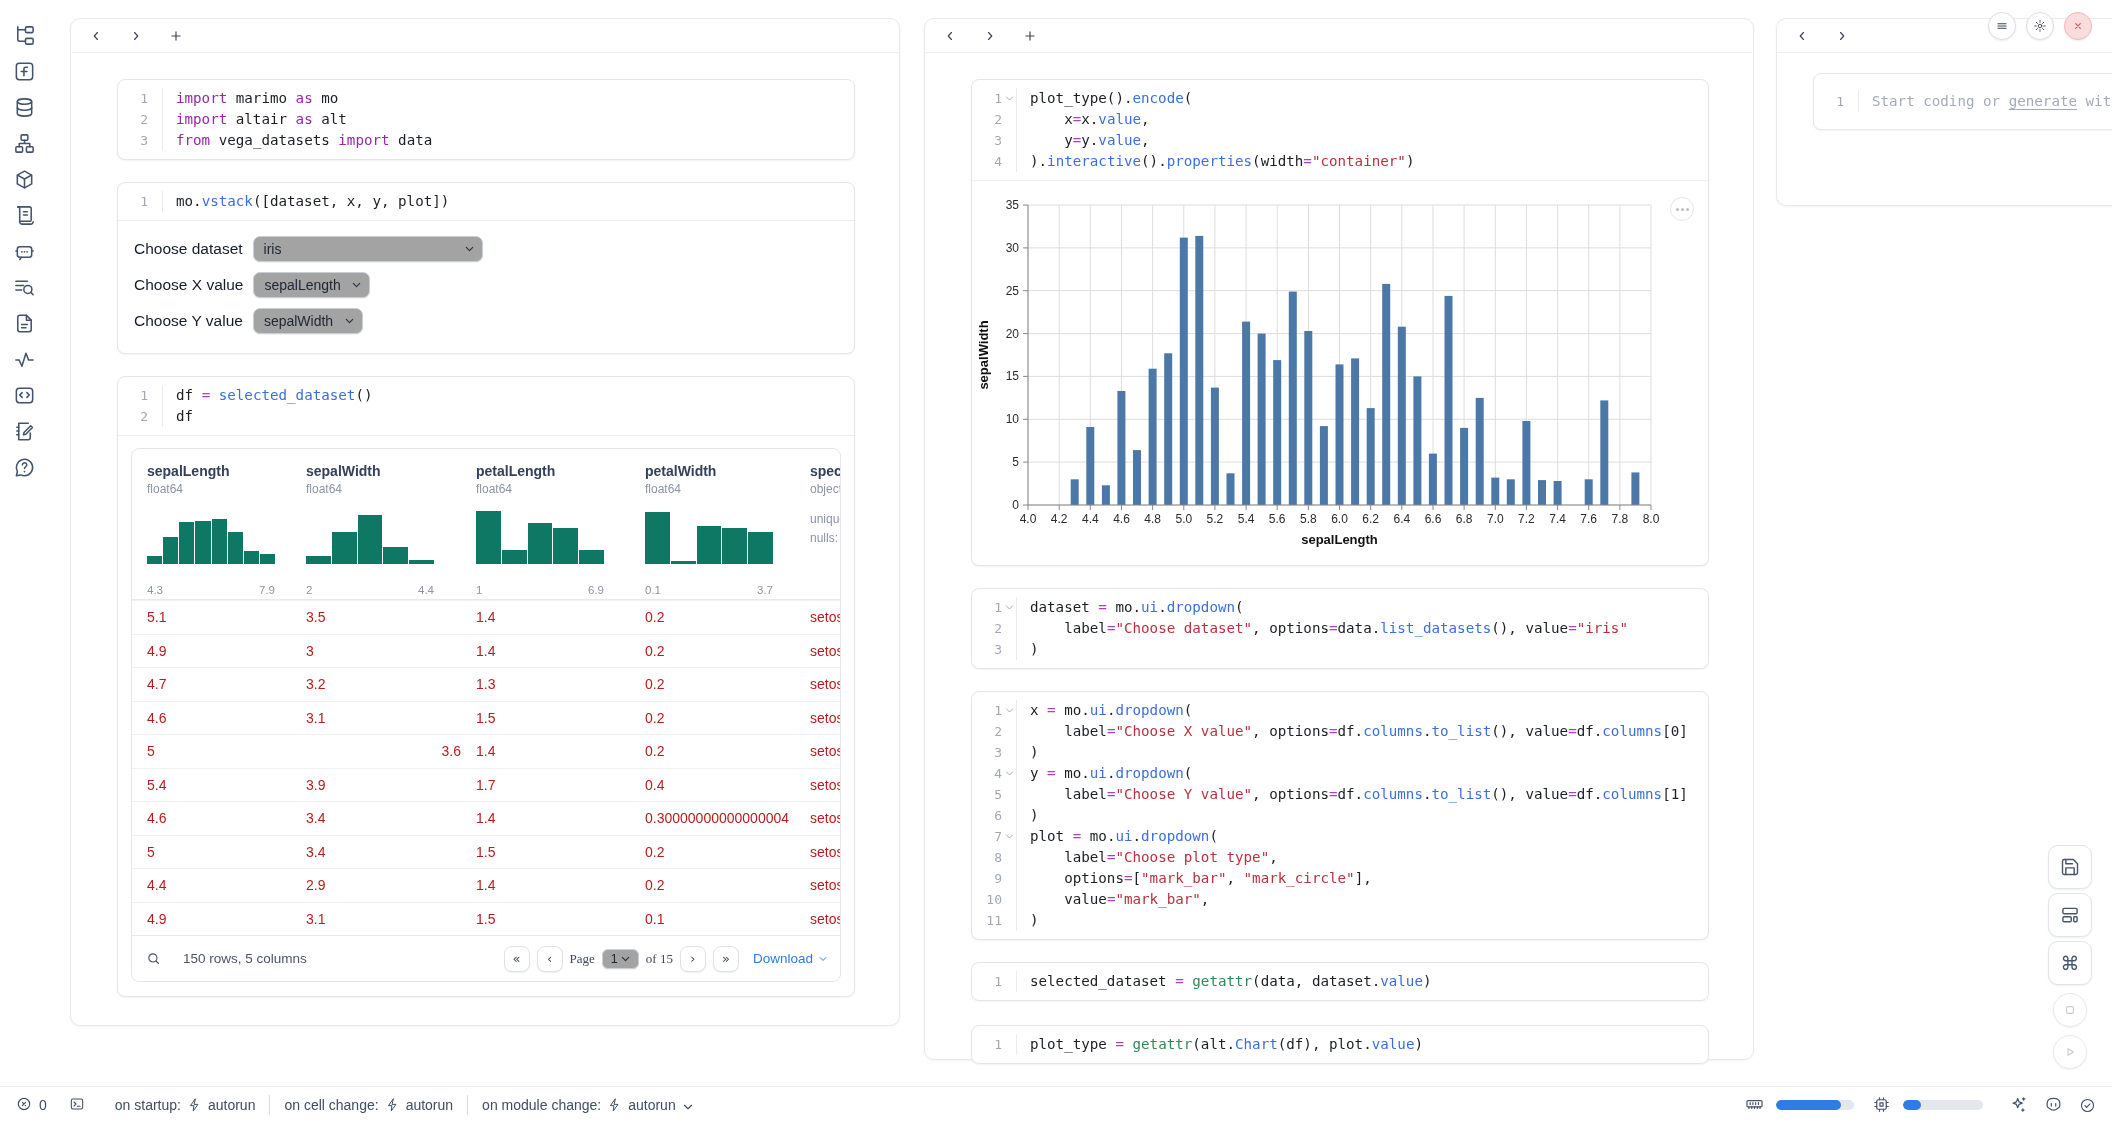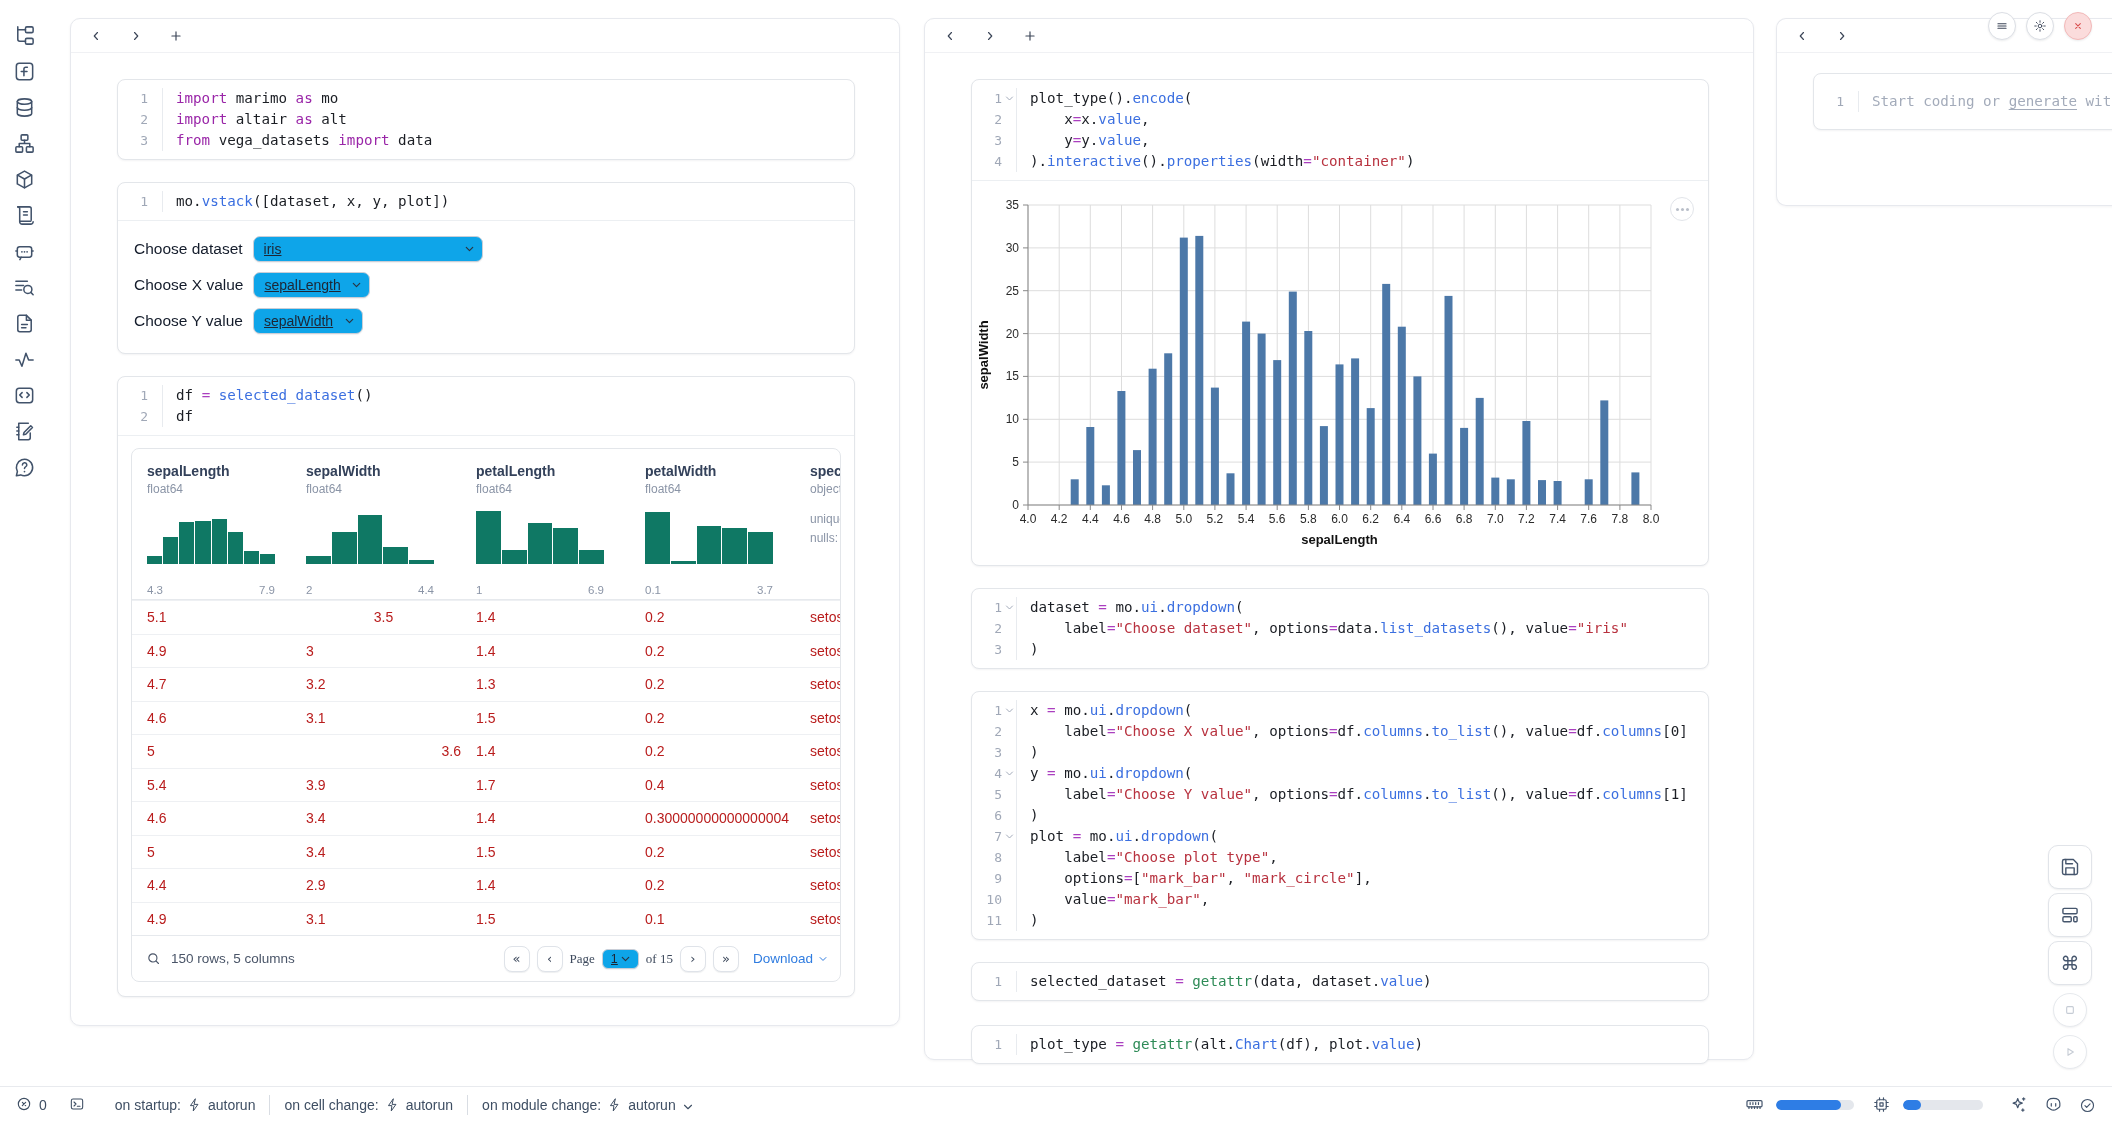--- a/index.html
+++ b/index.html
@@ -32,40 +32,40 @@
   .fold svg { width:9px; height:9px; }
   .src { flex:1; border-left:1px solid #e8ebef; padding-left:13px; white-space:pre; color:#1b1e24; }
   .tk-kw { color:#9a26a8; } .tk-fn { color:#3b6fe0; } .tk-str { color:#b8323f; }
   .tk-op { color:#aa3fbf; } .tk-bi { color:#2e8b57; } .tk-pl { color:#1b1e24; }
   .cell-output { border-top:1px solid #eceff2; }
 
   
   .ctl-row { display:flex; align-items:center; height:36px; padding-left:16px; }
   .ctl-label { font-size:15.5px; color:#141c2b; }
   .sel-wrap { position:relative; display:inline-flex; margin-left:10px; }
-  .sel-wrap select { appearance:none; -webkit-appearance:none; font-family:"Liberation Sans",sans-serif; font-size:14px; color:#1d2635; background:#0ea5e9; border:1px solid #c9ced7; border-radius:7px; box-shadow:0 1px 1px rgba(16,24,40,.06); padding:4px 28px 4px 10px; cursor:pointer;text-decoration:underline; }
+  .sel-wrap select { appearance:none; -webkit-appearance:none; font-family:"Liberation Sans",sans-serif; font-size:14px; color:#1d2635; background:#a3a3a3; border:1px solid #c9ced7; border-radius:7px; box-shadow:0 1px 1px rgba(16,24,40,.06); padding:4px 28px 4px 10px; cursor:pointer; }
   .sel-chev { position:absolute; right:8px; top:50%; transform:translateY(-50%); pointer-events:none; color:#2b3442; display:flex; }
   .sel-chev svg { width:11px; height:11px; }
 
   
   #df-table { margin:12px 13px 14px 13px; width:710px; border:1px solid #e3e6ea; border-radius:8px; overflow:hidden; }
   .tbl-header { display:flex; border-bottom:1px solid #e6e9ed; height:151px; }
   .th-col { padding:14px 0 0 15px; overflow:hidden; flex:none; }
   .th-name { font-size:14px; font-weight:bold; color:#33415a; white-space:nowrap; }
   .th-type { font-size:12px; color:#8a94a6; margin-top:3px; white-space:nowrap; }
   .hist { display:flex; align-items:flex-end; gap:1px; height:58px; width:128px; margin-top:10px; }
   .hist div { background:#0f7864; flex:1; }
   .hist-range { width:128px; display:flex; justify-content:space-between; font-size:11.5px; color:#8a94a6; margin-top:20px; }
   .th-meta { font-size:12px; color:#8a94a6; margin-top:14px; line-height:19px; white-space:nowrap; }
   .tbl-row { display:flex; height:33.5px; align-items:center; border-top:1px solid #eef0f3; }
   .tbl-row:first-child { border-top:none; }
   .td { padding-left:15px; font-size:14px; color:#b91c1c; white-space:nowrap; overflow:hidden; flex:none; }
   .tbl-footer { height:46px; border-top:1px solid #e6e9ed; display:flex; align-items:center; padding:0 12px 0 14px; }
   .tf-search { color:#4a5568; display:flex; } .tf-search svg { width:15px; height:15px; }
-  .tf-summary { font-size:13.5px; color:#4a5568; margin-left:10px; }
+  .tf-summary { font-size:13.5px; color:#4a5568; margin-left:22px; }
   .pager { margin-left:auto; display:flex; align-items:center; gap:7px; }
   .pg-btn { width:26px; height:26px; border:1px solid #dfe3e9; border-radius:8px; background:#fff; box-shadow:0 1px 1px rgba(16,24,40,.07); color:#3e4a5d; font-size:13px; display:flex; align-items:center; justify-content:center; cursor:pointer; font-family:"DejaVu Sans",sans-serif; }
   .pg-text { font-size:13px; color:#3e4a5d;font-family:Liberation Serif, serif; }
   .pager .sel-wrap { margin-left:0; }
   .pager select { padding:2px 20px 2px 8px; font-size:12.5px; border-radius:6px; }
   .download { display:flex; align-items:center; gap:5px; color:#2f7ce0; font-size:13.5px; margin-left:14px; cursor:pointer; }
   .download svg { width:10px; height:10px; }
 
   
   #chart-box { position:relative; height:384px; }
@@ -338,21 +338,21 @@
                 </div>
               </div>
               <div class="th-col" style="width: 47px;">
                 <div class="th-name">species</div>
                 <div class="th-type">object</div>
                 <div class="th-meta">unique<br>nulls:</div>
               </div>
             </div>
             <div class="tbl-row">
               <div class="td" style="width: 159px;">5.1</div>
-              <div class="td" style="width: 170px; text-align: center;">3.5</div>
+              <div class="td" style="width: 170px;">3.5</div>
               <div class="td" style="width: 169px;">1.4</div>
               <div class="td" style="width: 165px;">0.2</div>
               <div class="td" style="width: 47px;">setosa</div>
             </div>
             <div class="tbl-row">
               <div class="td" style="width: 159px;">4.9</div>
               <div class="td" style="width: 170px;">3</div>
               <div class="td" style="width: 169px;">1.4</div>
               <div class="td" style="width: 165px;">0.2</div>
               <div class="td" style="width: 47px;">setosa</div>

